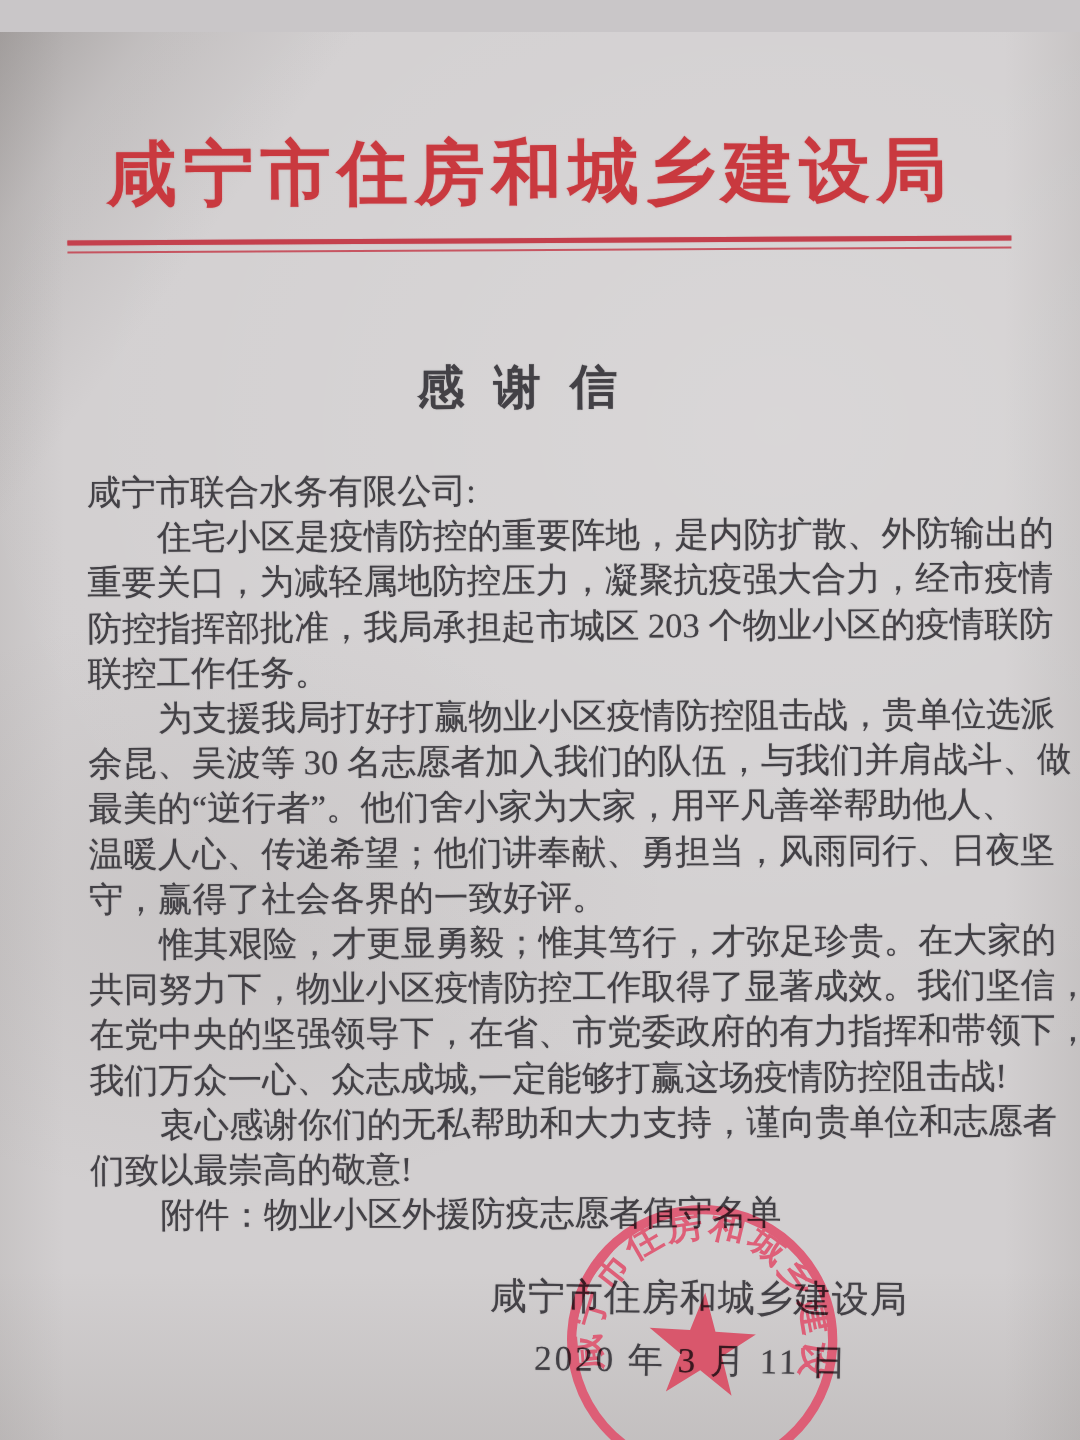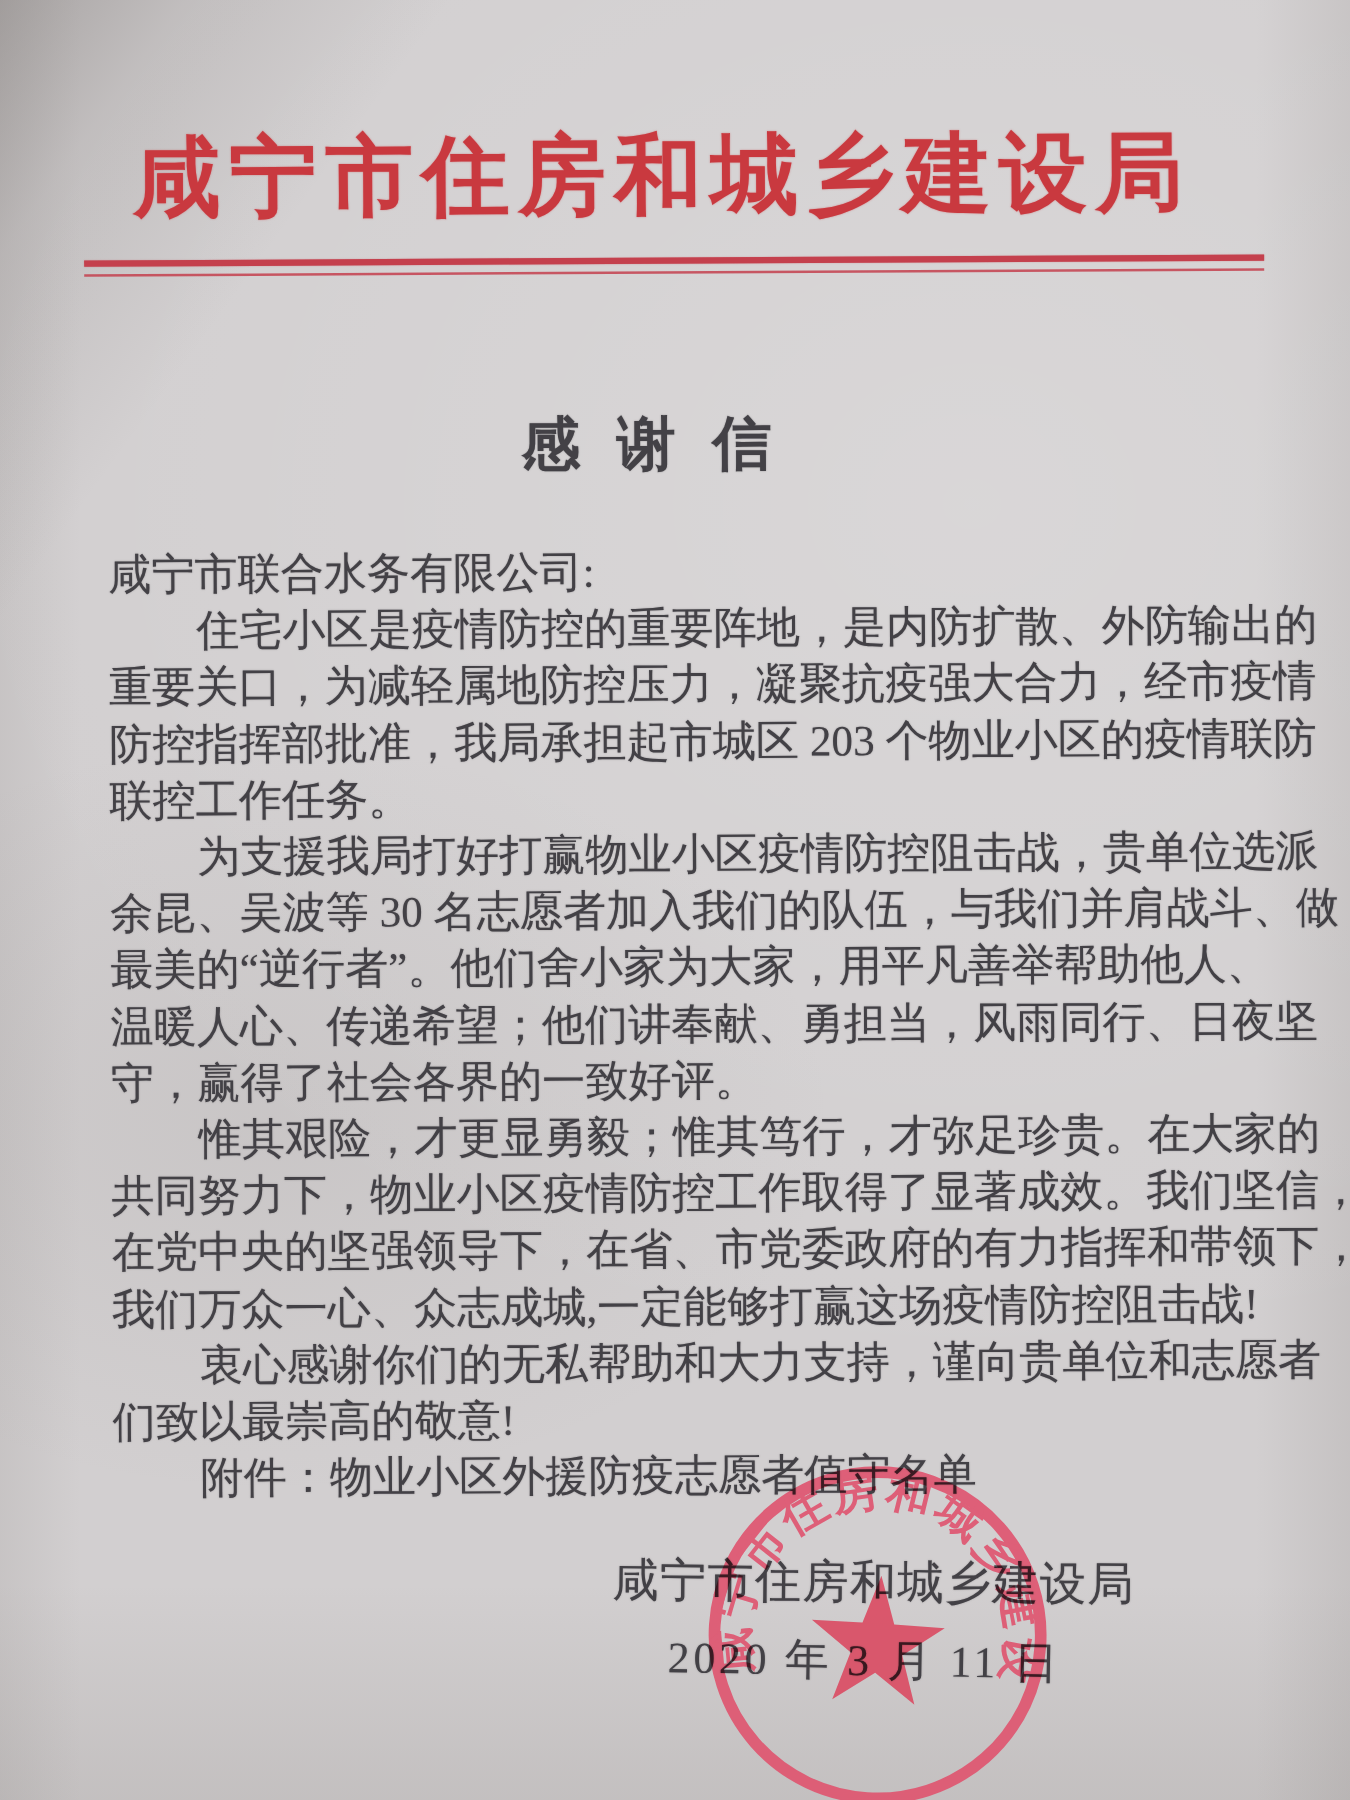--- a/index.html
+++ b/index.html
@@ -10,20 +10,21 @@
   }
   .paper{
     position:absolute;inset:0;overflow:hidden;
     background:
       linear-gradient(126deg, rgba(105,99,96,.40) 0%, rgba(105,99,96,.16) 7%, rgba(105,99,96,0) 17%),
       radial-gradient(140% 90% at 72% 28%, rgba(255,255,255,.16), rgba(255,255,255,0) 55%),
       radial-gradient(60% 30% at 20% 62%, rgba(120,114,110,.10), rgba(120,114,110,0) 70%),
       linear-gradient(to right, rgba(120,114,110,.12), rgba(120,114,110,0) 6%, rgba(120,114,110,0) 93%, rgba(120,114,110,.14)),
       linear-gradient(to top, rgba(118,112,108,.16), rgba(118,112,108,0) 12%),
       #d2cfd0;
+    margin-top: 32px;
   }
   .content{position:absolute;inset:0;transform:rotate(-0.3deg);}
   .letterhead{
     position:absolute;top:94px;left:0;right:14px;text-align:center;
     font-size:70px;font-weight:bold;letter-spacing:7px;
     color:var(--red-head);
     text-shadow:0 0 1.5px rgba(201,57,63,.55);
     white-space:nowrap;
   }
   .rule{position:absolute;left:70px;right:66px;top:206px;}

